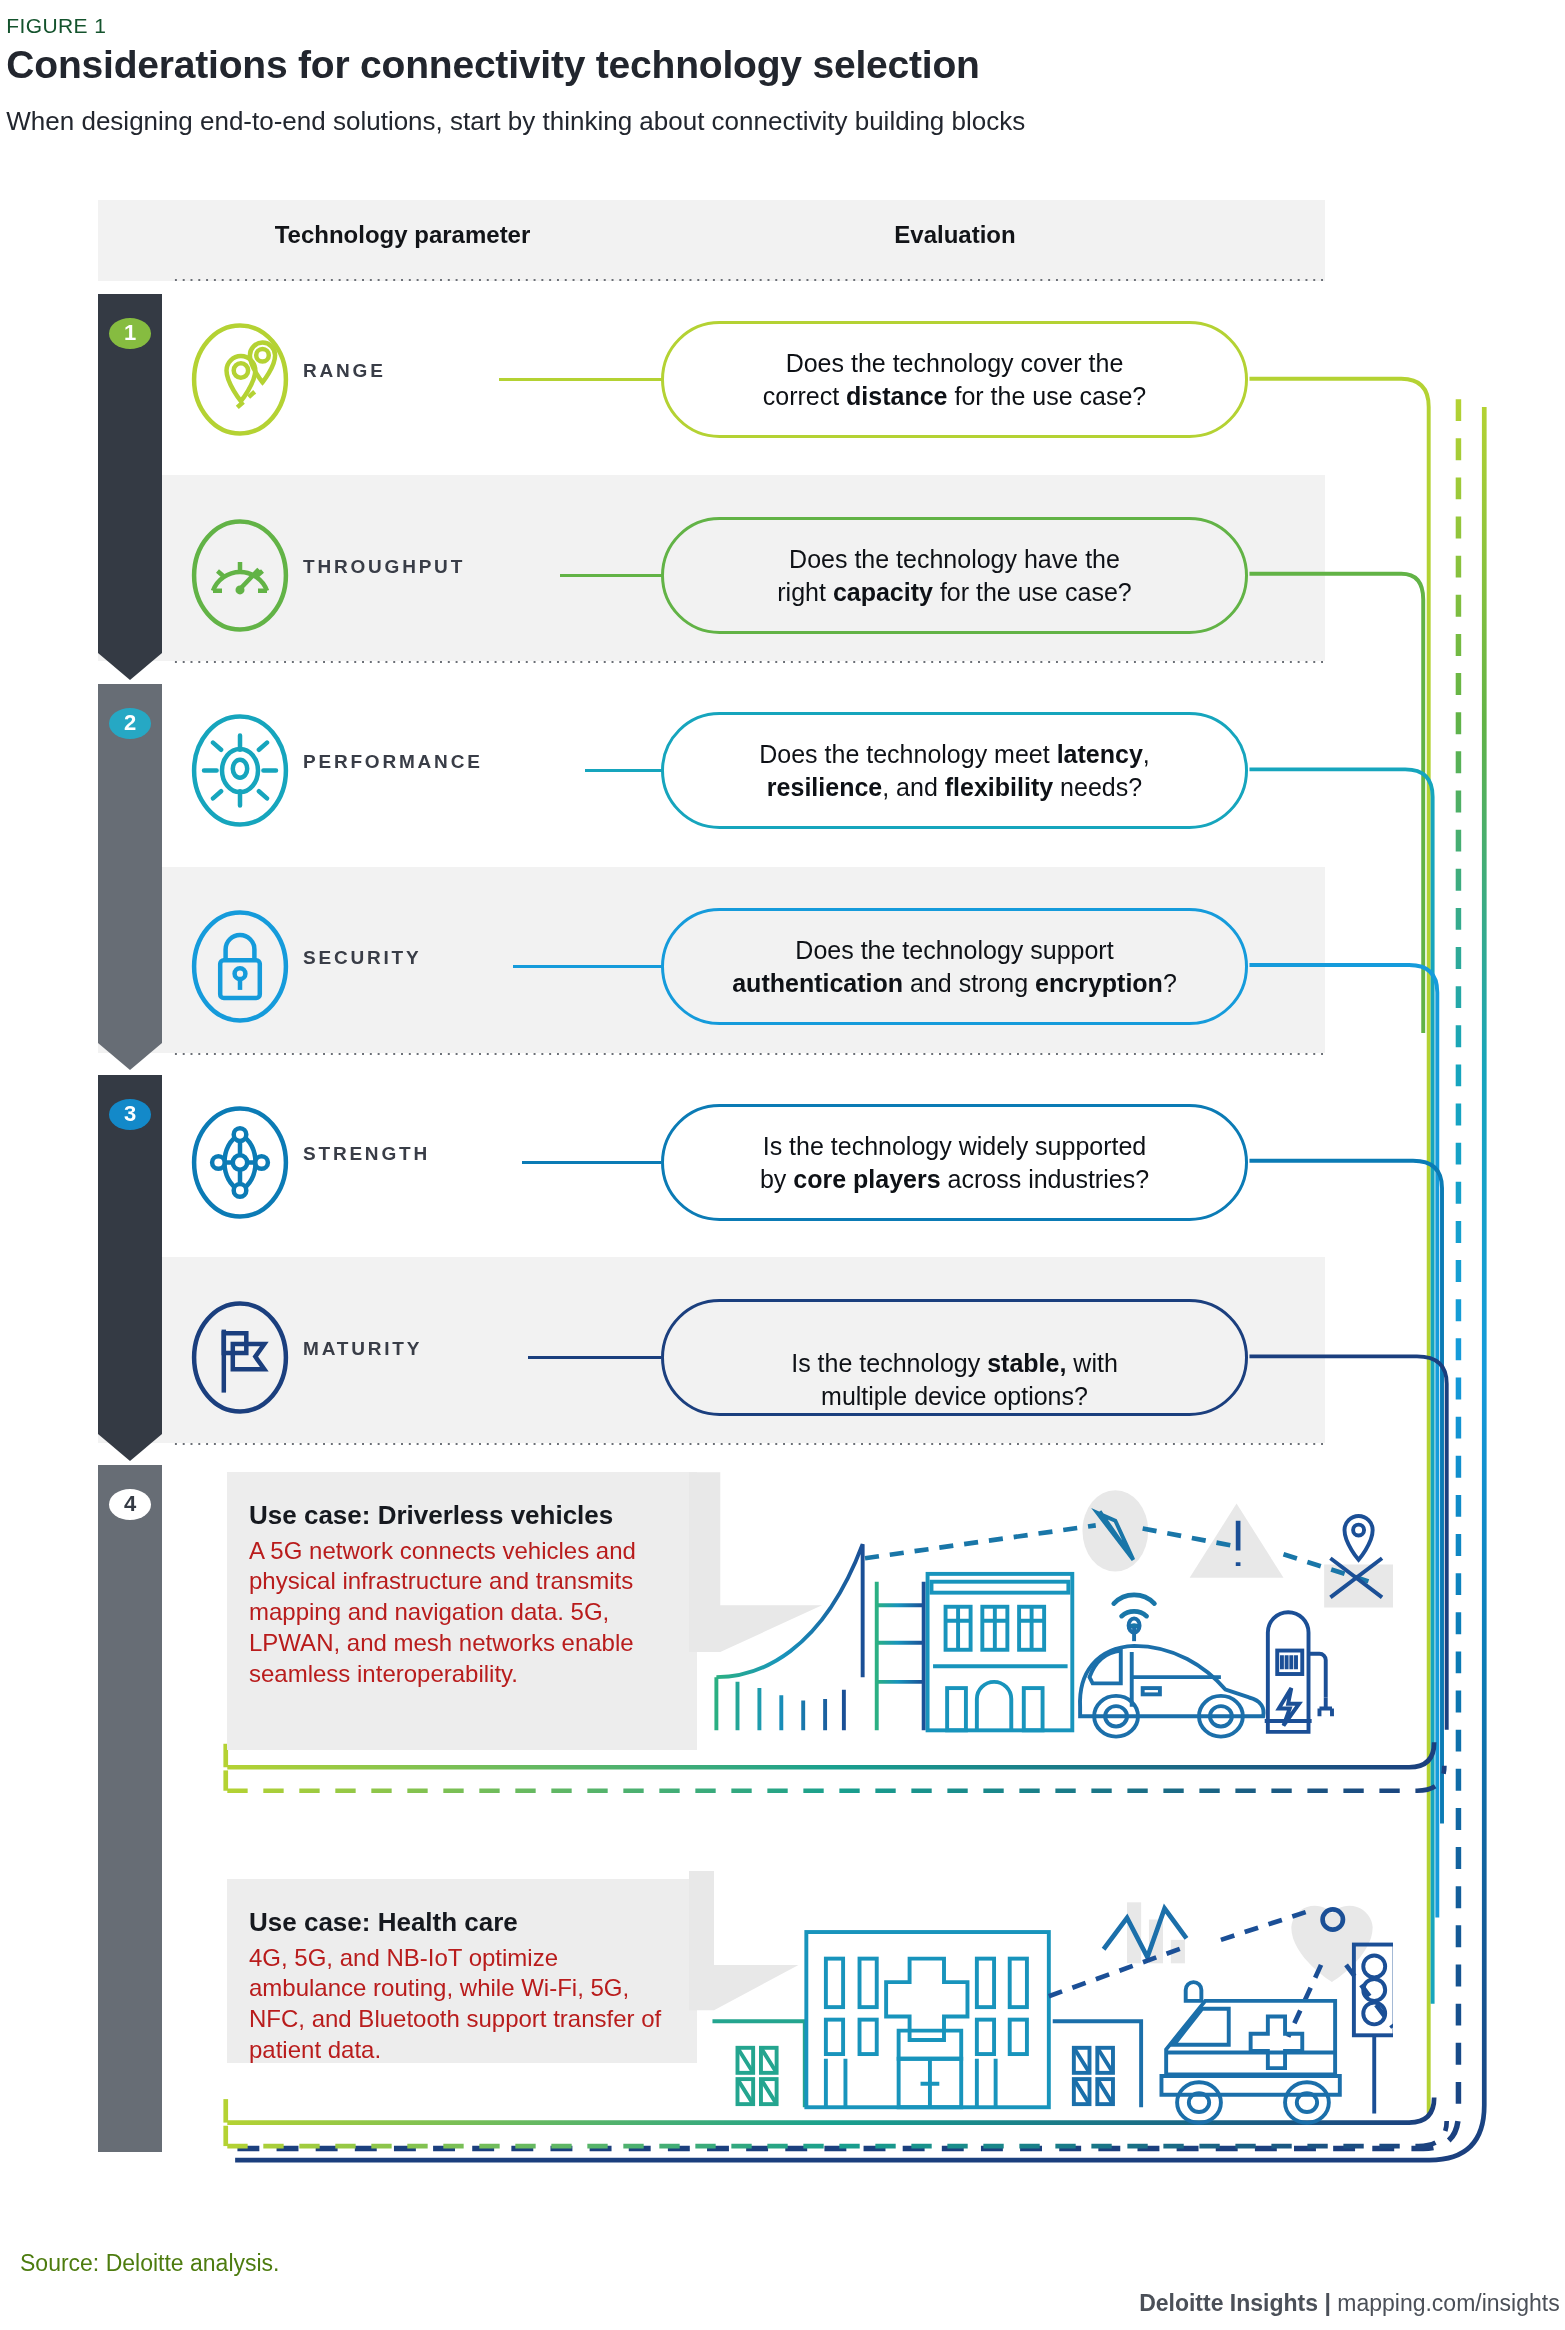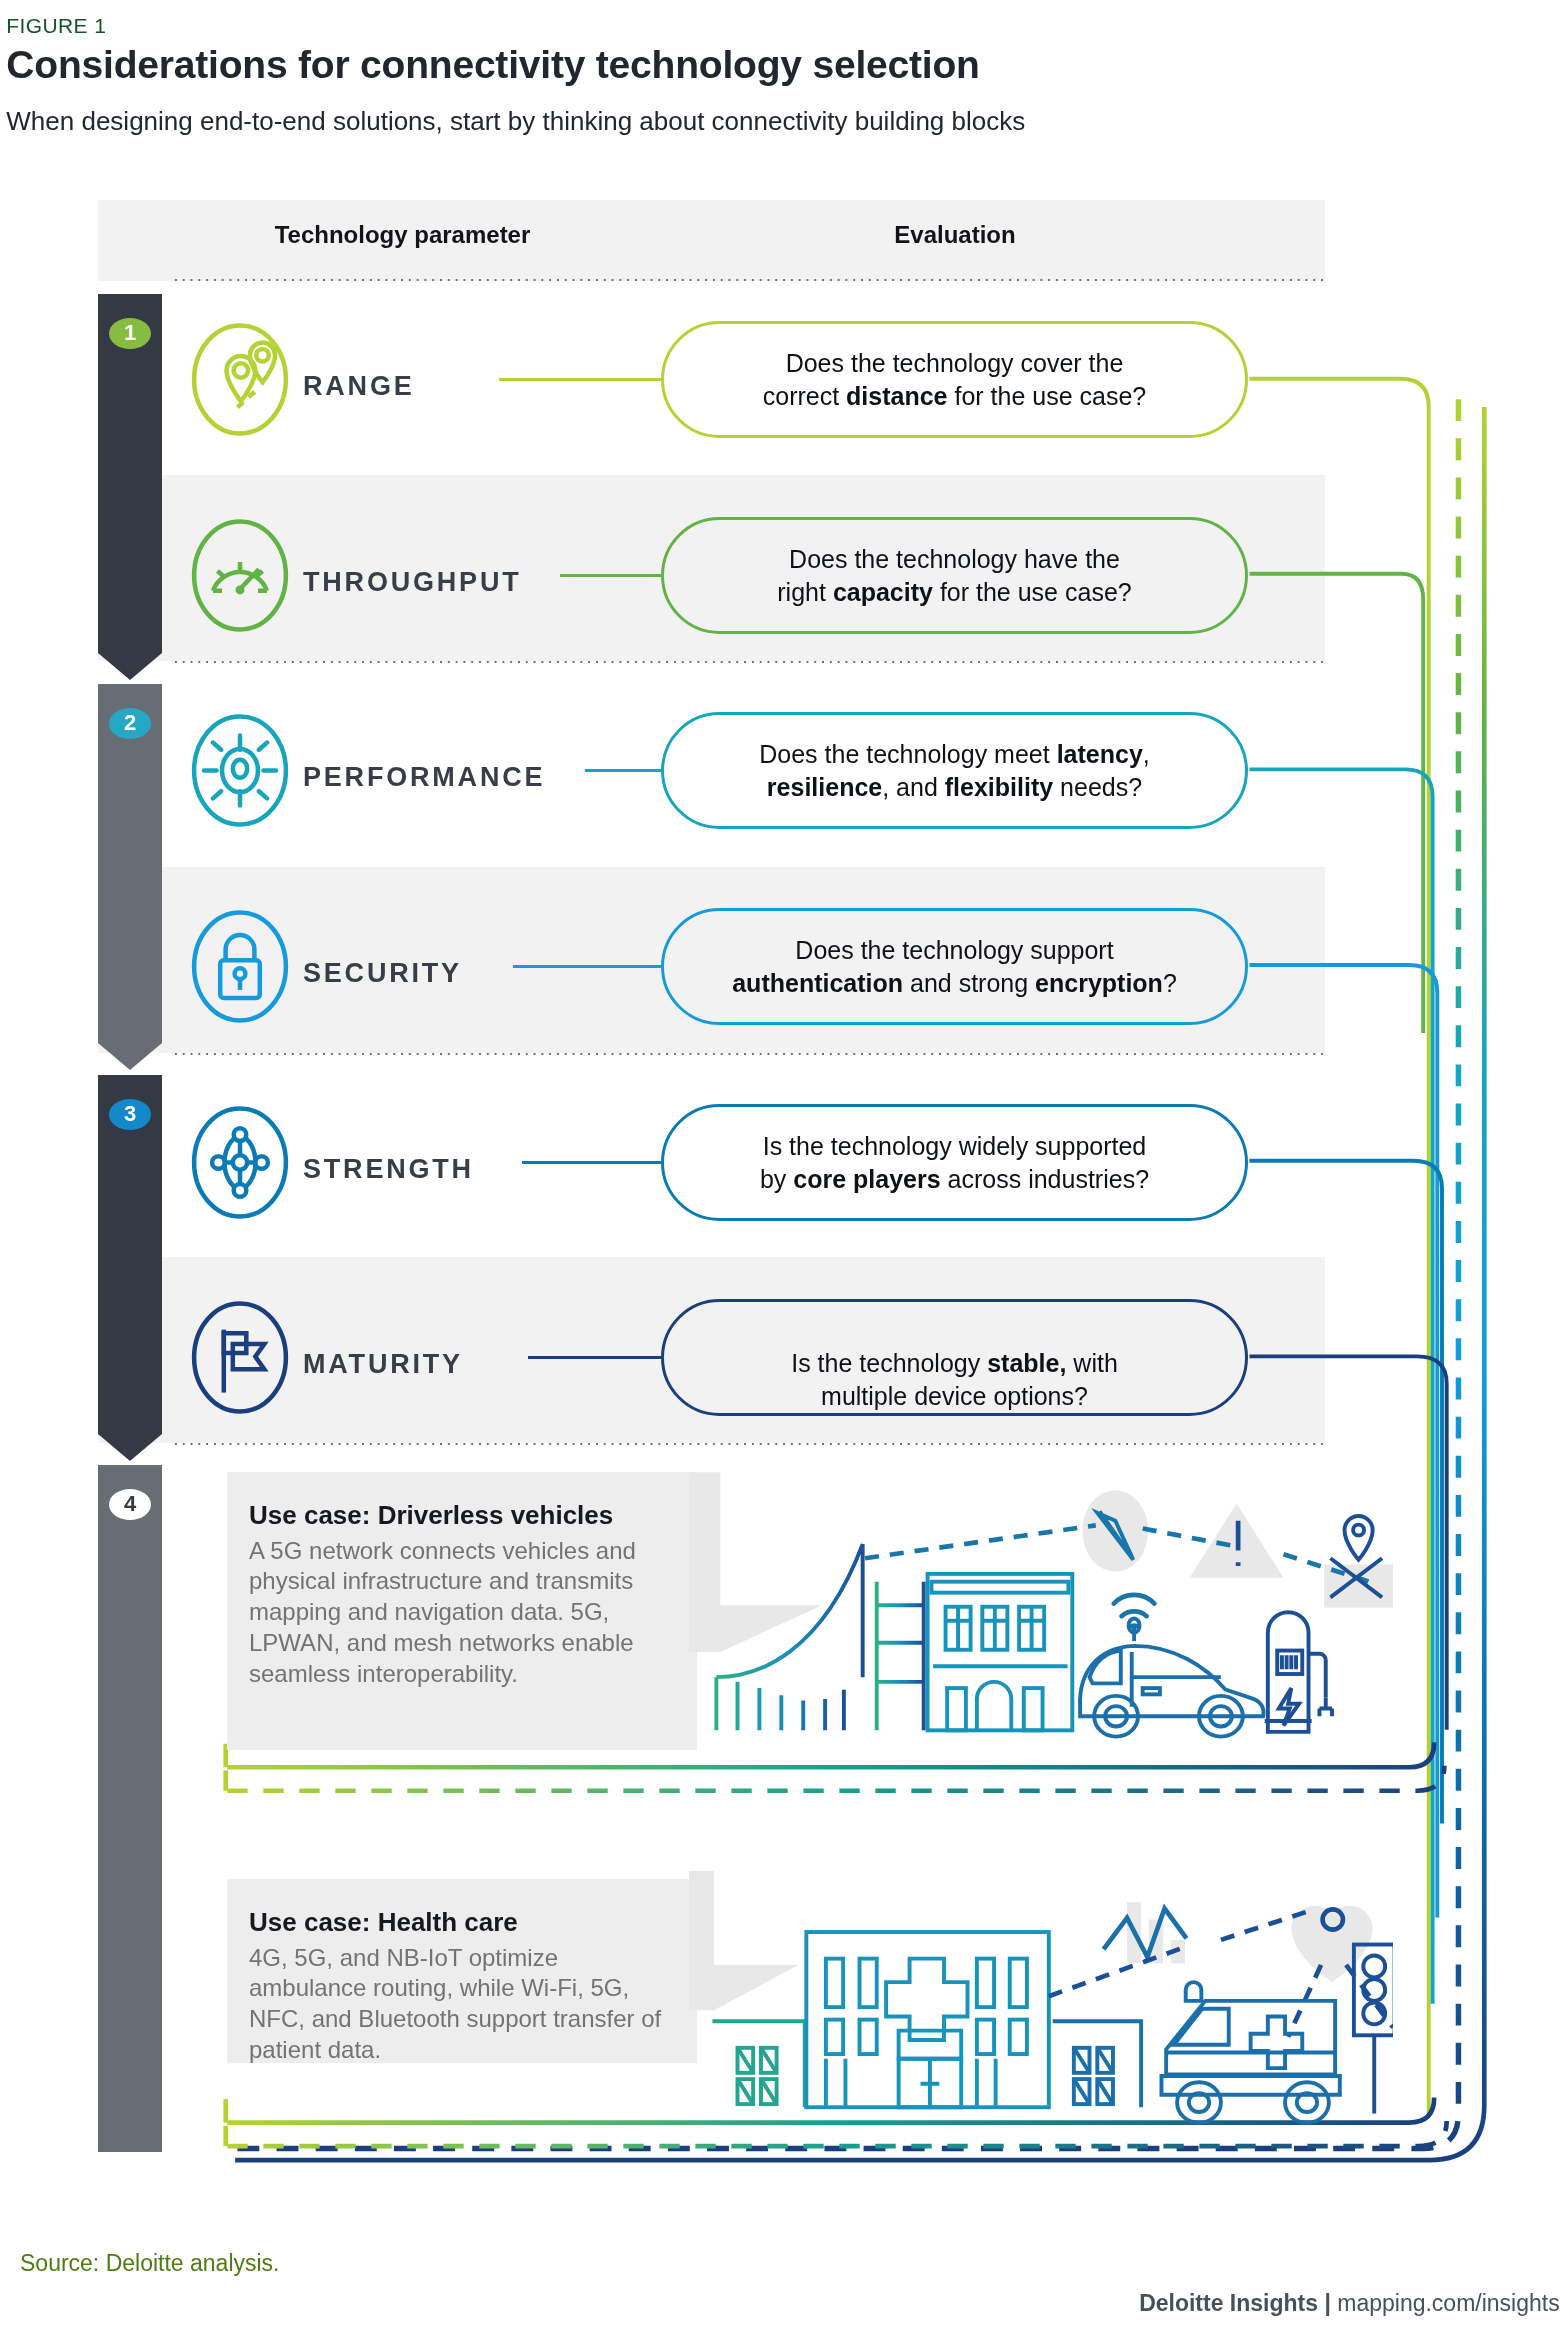--- a/index.html
+++ b/index.html
@@ -60,37 +60,37 @@
     font-size:22px; font-weight:700; color:#ffffff;
   }
 
   
   .prow{ position:absolute; left:162px; width:1166px; height:117px; }
   .iconwrap{
     position:absolute; left:27px; top:0; width:102px; height:117px;
   }
   .plabel{
     position:absolute; left:141px; top:39px; width:235px;
-    font-size:27px; font-weight:700; letter-spacing:2.8px; color:#393d47;margin-top:11px;
+    font-size:19px; font-weight:700; letter-spacing:2.8px; color:#393d47;
   }
   .connector{ position:absolute; height:3.1px; }
   .bubble{
     position:absolute; top:0; width:587px; height:117px;
     border-width:3.9px; border-style:solid; border-radius:59px;
     background:transparent;
     display:flex; align-items:center; justify-content:center;
     text-align:center; font-size:25px; line-height:1.32; color:#0e1116;
     box-sizing:border-box; padding:0 30px;
   }
   .bubble b{ font-weight:700; }
 
   
   .uc-text{ position:absolute; background:#ededed; }
   .uc-title{ font-size:26px; font-weight:700; color:#16191f; }
-  .uc-body{ font-size:24px; line-height:1.28; color:#737373; margin-top:4.7px; }
+  .uc-body{ font-size:24px; line-height:1.28; color:#b91c1c; margin-top:4.7px; }
 
   .srcline{
     position:absolute; left:20px; top:2250px;
     font-size:23px; color:#4d7c0f;
   }
   .brand{
     position:absolute; right:6.3px; top:2290px;
     font-size:23px; font-weight:700; color:#4b5058;
   }
   .brand .light{ font-weight:400; }

